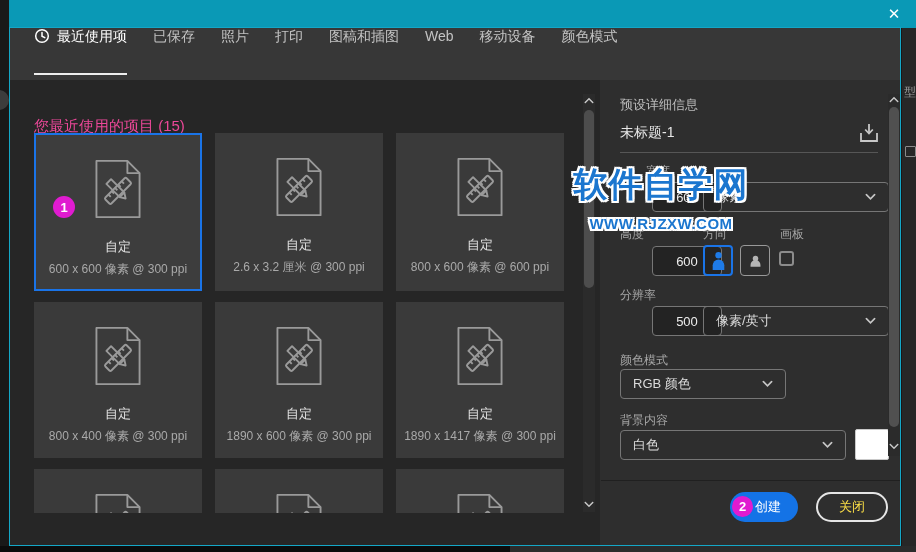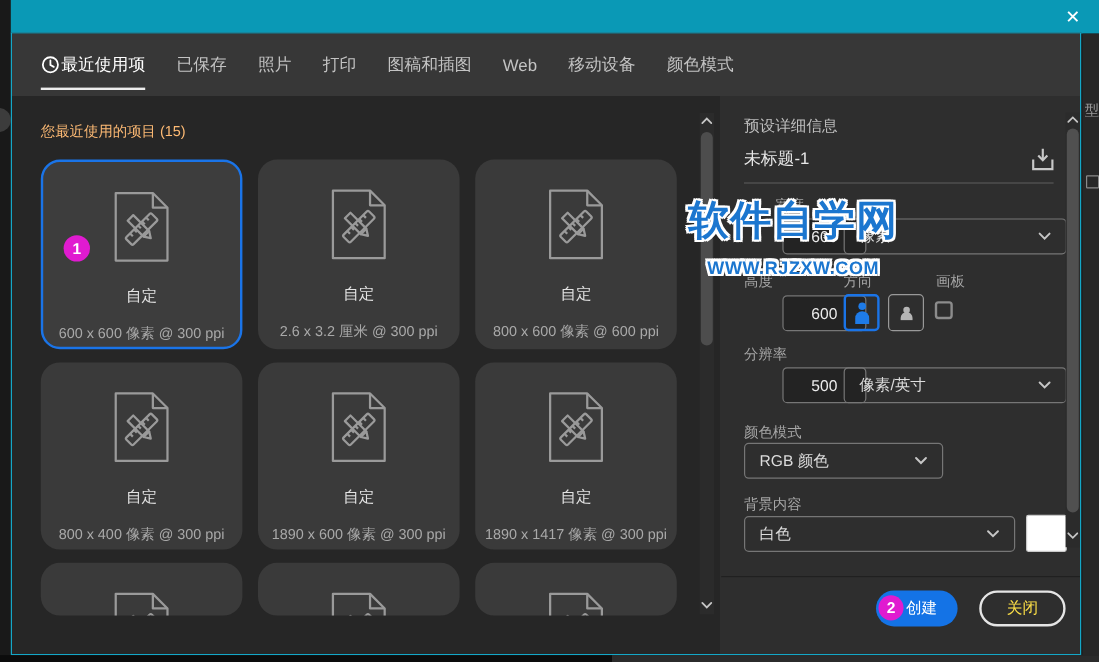--- a/index.html
+++ b/index.html
@@ -20,36 +20,36 @@
   #titlebar{left:9px;top:0;width:907px;height:28px;background:#0a99b6;}
   #close-btn{position:absolute;right:10px;top:3px;width:24px;height:22px;display:flex;align-items:center;
              justify-content:center;color:#fff;font-size:15px;cursor:pointer;background:transparent;border:0;}
 
   
   #dialog{left:9px;top:27px;width:892px;height:519px;border:1px solid #14a7c7;background:#262626;box-sizing:border-box;}
 
   
   #tabbar{left:10px;top:28px;width:890px;height:52px;background:#373737;display:flex;align-items:center;
           padding-left:24px;gap:26px;box-sizing:border-box;}
-  .tab{height:52px;display:flex;align-items:center;gap:1px;font-size:14px;color:#c3c3c3;position:relative;cursor:pointer;}
+  .tab{height:52px;display:flex;align-items:flex-start;gap:7px;font-size:14px;color:#c3c3c3;position:relative;cursor:pointer;}
   .tab.active{color:#ffffff;}
   .tab.active::after{content:"";position:absolute;left:0;right:0;bottom:5px;height:2px;background:#ededed;}
 
   
   #left-panel{left:10px;top:80px;width:590px;height:465px;background:#262626;}
-  #recent-header{left:34px;top:101px;font-size:12px;color:#fdba74;}
-
-  .card{position:absolute;width:168px;background:#3a3a3a;border-radius:16px;display:flex;flex-direction:column;
+  #recent-header{left:34px;top:117px;font-size:15px;color:#ec4899;}
+
+  .card{position:absolute;width:168px;background:#3a3a3a;border-radius:0;display:flex;flex-direction:column;
         align-items:center;overflow:hidden;box-sizing:border-box;cursor:pointer;}
   .card.selected{border:2px solid #1a74e8;background:#3d3d3d;}
   .colA{left:34px;} .colB{left:215px;} .colC{left:396px;}
   .r1{top:133px;height:158px;} .r2{top:302px;height:156px;} .r3{top:469px;height:44px;}
   .doc-icon{margin-top:24px;width:50px;height:60px;flex:none;}
   .card-title{margin-top:19px;font-size:13px;color:#e2e2e2;}
-  .card-spec{margin-top:14px;font-size:12px;color:#a9a9a9;white-space:nowrap;}
+  .card-spec{margin-top:5px;font-size:12px;color:#a9a9a9;white-space:nowrap;}
 
   .badge{position:absolute;width:22px;height:22px;border-radius:50%;background:#e01bd0;color:#fff;font-size:13px;
          font-weight:bold;display:flex;align-items:center;justify-content:center;z-index:6;}
   #badge-1{left:53px;top:196px;}
   #badge-2{left:732px;top:496px;width:21px;height:21px;}
 
   
   .sb-track{background:#2b2b2b;}
   #lscroll-track{left:583px;top:94px;width:12px;height:418px;}
   #lscroll-thumb{left:584px;top:110px;width:10px;height:178px;background:#4d4d4d;border-radius:5px;}

